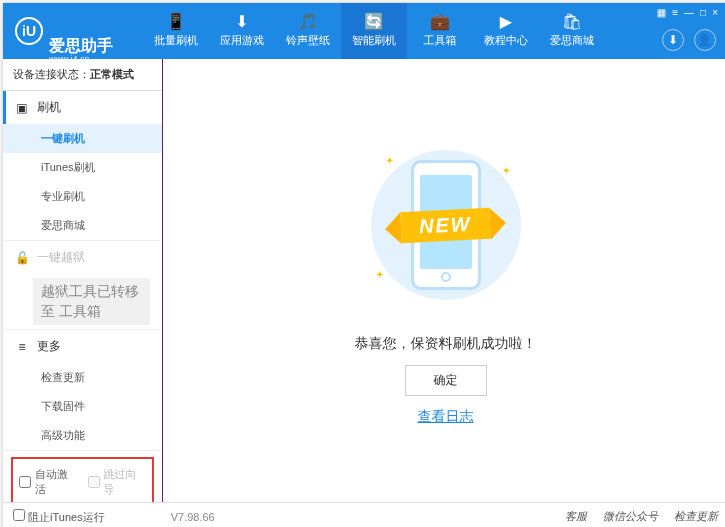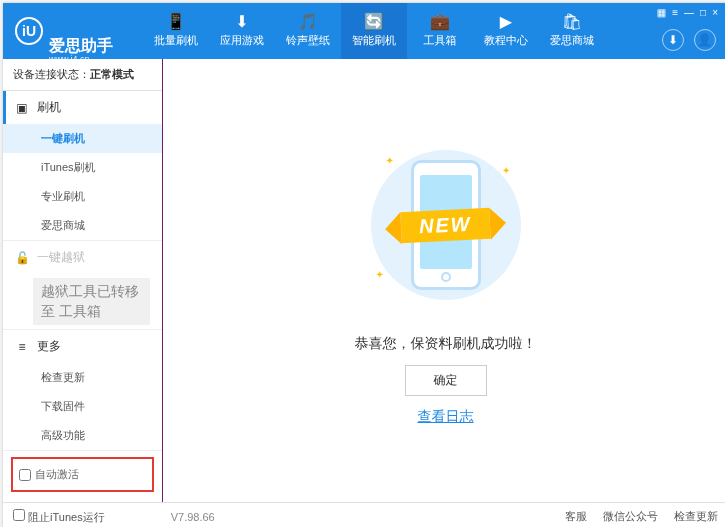--- a/index.html
+++ b/index.html
@@ -44,21 +44,21 @@
 .new-ribbon { position: absolute; z-index: 3; background: #ffc107; color: #fff; font-weight: bold; font-style: italic; font-size: 20px; padding: 4px 18px; transform: rotate(-3deg); letter-spacing: 2px; }
 .new-ribbon::before, .new-ribbon::after { content: ''; position: absolute; top: 0; width: 0; height: 0; border: 16px solid transparent; }
 .new-ribbon::before { left: -16px; border-right-color: #ffb300; border-left-width: 0; }
 .new-ribbon::after { right: -16px; border-left-color: #ffb300; border-right-width: 0; }
 .stars { position: absolute; z-index: 4; color: #ffc107; font-size: 10px; }
 .success-text { font-size: 14px; color: #333; margin-top: 8px; }
 .confirm-btn { border: 1px solid #ccc; background: #fff; padding: 6px 28px; font-size: 12px; cursor: pointer; color: #333; }
 .view-log { color: #1e88e5; font-size: 14px; cursor: pointer; text-decoration: underline; }
 .footer { height: 28px; border-top: 1px solid #e0e0e0; display: flex; align-items: center; padding: 0 10px; font-size: 11px; color: #555; justify-content: space-between; }
 .footer-left { display: flex; align-items: center; gap: 6px; }
-.footer-right { display: flex; gap: 16px; }
+.footer-right { display: flex; gap: 16px; font-style: italic; }
 .footer-right span { cursor: pointer; }
 .version { color: #888; margin-left: 60px; }
 input[type=checkbox] { width: 12px; height: 12px; }
 </style>
 </head>
 <body>
 
 <div class="app">
   <div class="header">
     <div class="logo">
@@ -149,20 +149,24 @@
           <div class="side-item">下载固件</div>
           <div class="side-item">高级功能</div>
         </div>
       </div>
 
       <div class="checkbox-area">
         <label>
             <input type="checkbox" style="">
             <span>自动激活</span>
           </label>
+        <label class="disabled">
+            <input type="checkbox" disabled="" style="">
+            <span>跳过向导</span>
+          </label>
       </div>
 
     </div>
 
     <div class="main">
       <div class="phone-illustration">
         <div class="phone-circle"></div>
         <div class="phone-body">
             <div class="phone-screen"></div>
             <div class="phone-home"></div>

